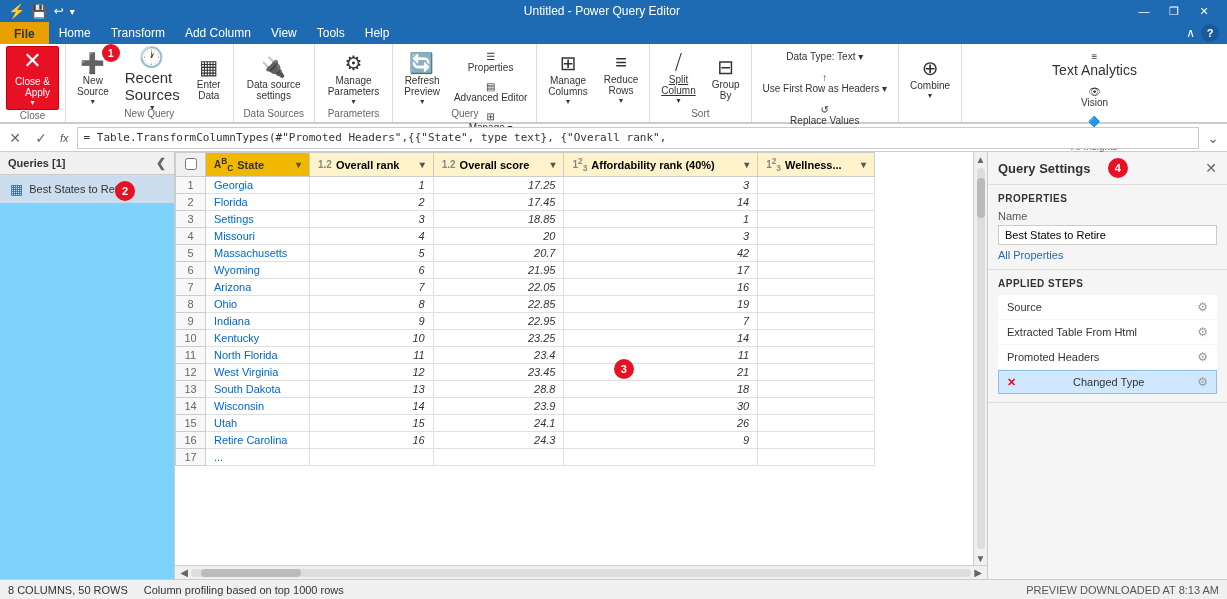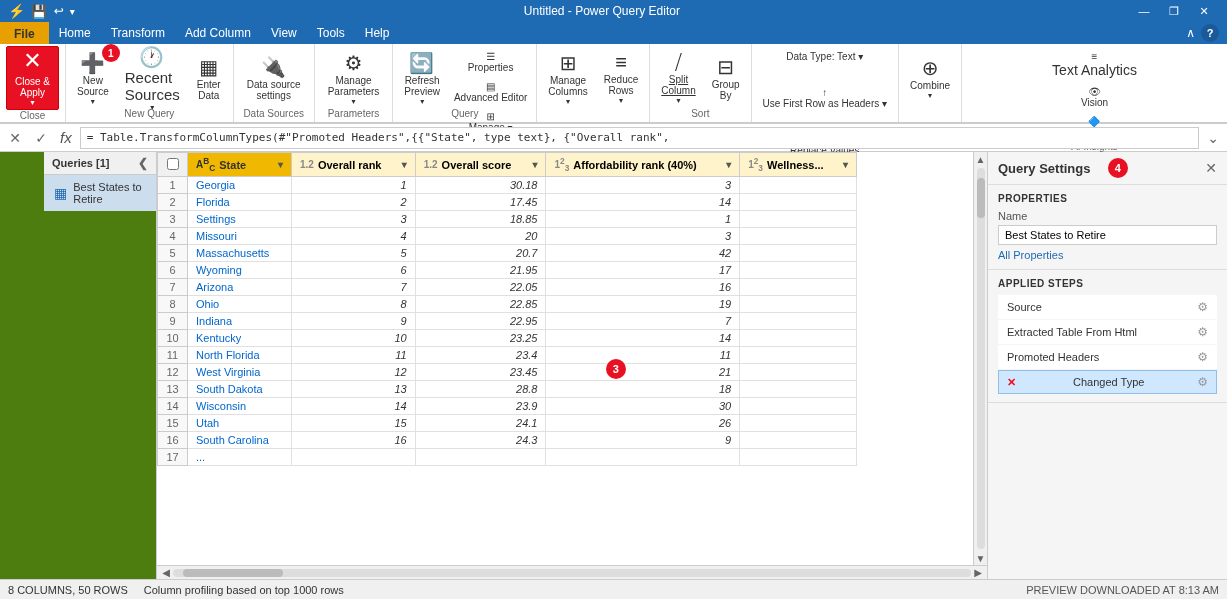--- a/index.html
+++ b/index.html
@@ -16,29 +16,29 @@
     .menu-bar { background: #1e6ab3; color: white; height: 22px; display: flex; align-items: center; }
     .menu-item { padding: 2px 10px; height: 22px; display: flex; align-items: center; cursor: pointer; font-size: 12px; }
     .ribbon-btn { display: flex; flex-direction: column; align-items: center; padding: 2px 6px; cursor: pointer; border: 1px solid transparent; border-radius: 2px; min-width: 40px; font-size: 10px; text-align: center; color: #333; }
     .ribbon-btn-small { display: flex; flex-direction: column; align-items: center; padding: 2px 4px; cursor: pointer; border: 1px solid transparent; border-radius: 2px; font-size: 10px; color: #333; }
     .ribbon-large-btn { display: flex; flex-direction: column; align-items: center; padding: 4px 8px; cursor: pointer; border: 1px solid transparent; border-radius: 2px; min-width: 50px; font-size: 10px; text-align: center; color: #333; height: 60px; justify-content: center; }
     .ribbon-large-btn.active-red { background: #e81123; color: white; border-color: #c00; }
 
     
     .formula-bar { display: flex; align-items: center; background: white; border-bottom: 1px solid #ccc; height: 28px; padding: 0 4px; gap: 4px; }
     .formula-btn { width: 22px; height: 22px; display: flex; align-items: center; justify-content: center; cursor: pointer; font-size: 14px; color: #666; border: 1px solid transparent; border-radius: 2px; }
-    .formula-fx { font-size: 15px; color: #555; padding: 0 4px; font-style: italic; }
+    .formula-fx { font-size: 11px; color: #555; padding: 0 4px; font-style: italic; }
     .formula-input { flex: 1; border: 1px solid #ccc; padding: 2px 6px; font-size: 11px; font-family: 'Consolas', monospace; color: #333; background: white; height: 22px; }
     .formula-expand { width: 20px; display: flex; align-items: center; justify-content: center; cursor: pointer; color: #666; font-size: 14px; }
 
     
     .main-area { display: flex; height: calc(599px - 22px - 22px - 80px - 28px - 20px); }
 
     
-    .queries-panel { width: 157px; background: #4d7c0f; border-right: 1px solid #ccc; display: flex; flex-direction: column; padding-left: 44px; }
+    .queries-panel { width: 175px; background: #7dd3fc; border-right: 1px solid #ccc; display: flex; flex-direction: column; }
     .queries-header { display: flex; align-items: center; justify-content: space-between; padding: 4px 8px; background: #f0f0f0; border-bottom: 1px solid #ccc; font-size: 11px; font-weight: bold; color: #333; }
     .queries-collapse { cursor: pointer; font-size: 12px; color: #666; }
     .query-item { display: flex; align-items: center; gap: 6px; padding: 6px 10px; cursor: pointer; background: #cde; border: none; }
     .query-item-label { font-size: 11px; color: #333; }
 
     
     .grid-area { flex: 1; display: flex; flex-direction: column; overflow: hidden; background: white; }
     .grid-table-container { flex: 1; overflow: auto; position: relative; }
     .data-table { border-collapse: collapse; font-size: 11px; min-width: 700px; }
     .data-table th { background: #fff3cc; border: 1px solid #ccc; padding: 3px 8px; text-align: left; font-weight: 600; position: sticky; top: 0; z-index: 5; white-space: nowrap; font-size: 11px; }
@@ -121,21 +121,21 @@
     <span style="color:white; cursor:pointer; font-size:12px;">∧</span>
     <span style="color:white; cursor:pointer; background:#1a5a9a; border-radius:50%; width:18px; height:18px; display:flex; align-items:center; justify-content:center; font-size:11px; font-weight:bold;">?</span>
   </div>
 </div>
 
 <div class="ribbon-main">
 
   <div style="display:flex; flex-direction:column; align-items:center; border-right:1px solid #ddd; padding:4px 6px; justify-content:center;">
     <div class="ribbon-large-btn active-red" style="min-width:44px; font-size:10px; height:64px;">
       <span style="font-size:22px;">✕</span>
-      <span style="font-size:10px; margin-top:2px; white-space:pre-line; text-align:center;">Close &amp;
+      <span style="font-size:10px; margin-top:2px; white-space:pre-line; text-align:right;">Close &amp;
 Apply</span>
       <span style="font-size:8px;">▾</span>
     </div>
     <div style="font-size:10px; color:#666; margin-top:0;">Close</div>
   </div>
 
   <div style="display:flex; flex-direction:column; border-right:1px solid #ddd; padding:4px 4px;">
     <div style="display:flex; gap:2px; flex:1; align-items:flex-start;">
       <div style="position:relative;">
         <div class="ribbon-btn" style="height:60px; justify-content:center;">
@@ -231,21 +231,21 @@
       </div>
       <div class="ribbon-btn" style="height:60px; justify-content:center;">
         <span style="font-size:20px;">⊟</span>
         <span style="font-size:10px; text-align:center;">Group<br>By</span>
       </div>
     </div>
     <div style="font-size:10px; color:#666; text-align:center;">Sort</div>
   </div>
 
   <div style="display:flex; flex-direction:column; border-right:1px solid #ddd; padding:4px 6px;">
-    <div style="display:flex; flex-direction:column; gap:19px; flex:1; justify-content:space-around;">
+    <div style="display:flex; flex-direction:column; gap:4px; flex:1; justify-content:space-around;">
       <div class="ribbon-btn-small">
         <span style="font-size:10px;">Data Type: Text ▾</span>
       </div>
       <div class="ribbon-btn-small">
         <span style="font-size:10px;">↑</span>
         <span style="font-size:10px;">Use First Row as Headers ▾</span>
       </div>
       <div class="ribbon-btn-small">
         <span style="font-size:10px;">↺</span>
         <span style="font-size:10px;">Replace Values</span>
@@ -353,21 +353,21 @@
                   <span class="col-filter">▾</span>
                 </div>
               </th>
             </tr>
           </thead>
           <tbody id="table-body">
           <tr>
                 <td class="row-num">1</td>
                 <td style="color: rgb(0, 102, 204);">Georgia</td>
                 <td class="num-col">1</td>
-                <td class="num-col">30.18</td>
+                <td class="num-col">17.25</td>
                 <td class="num-col">3</td>
                 <td></td>
               </tr>
               <tr>
                 <td class="row-num">2</td>
                 <td style="color: rgb(0, 102, 204);">Florida</td>
                 <td class="num-col">2</td>
                 <td class="num-col">17.45</td>
                 <td class="num-col">14</td>
                 <td></td>
@@ -471,21 +471,21 @@
               <tr>
                 <td class="row-num">15</td>
                 <td style="color: rgb(0, 102, 204); margin-top: 40px;">Utah</td>
                 <td class="num-col">15</td>
                 <td class="num-col">24.1</td>
                 <td class="num-col">26</td>
                 <td></td>
               </tr>
               <tr>
                 <td class="row-num">16</td>
-                <td style="color: rgb(0, 102, 204);">South Carolina</td>
+                <td style="color: rgb(0, 102, 204);">Retire Carolina</td>
                 <td class="num-col">16</td>
                 <td class="num-col">24.3</td>
                 <td class="num-col">9</td>
                 <td></td>
               </tr>
               <tr>
                 <td class="row-num">17</td>
                 <td style="color: rgb(0, 102, 204);">...</td>
                 <td class="num-col"></td>
                 <td class="num-col"></td>

